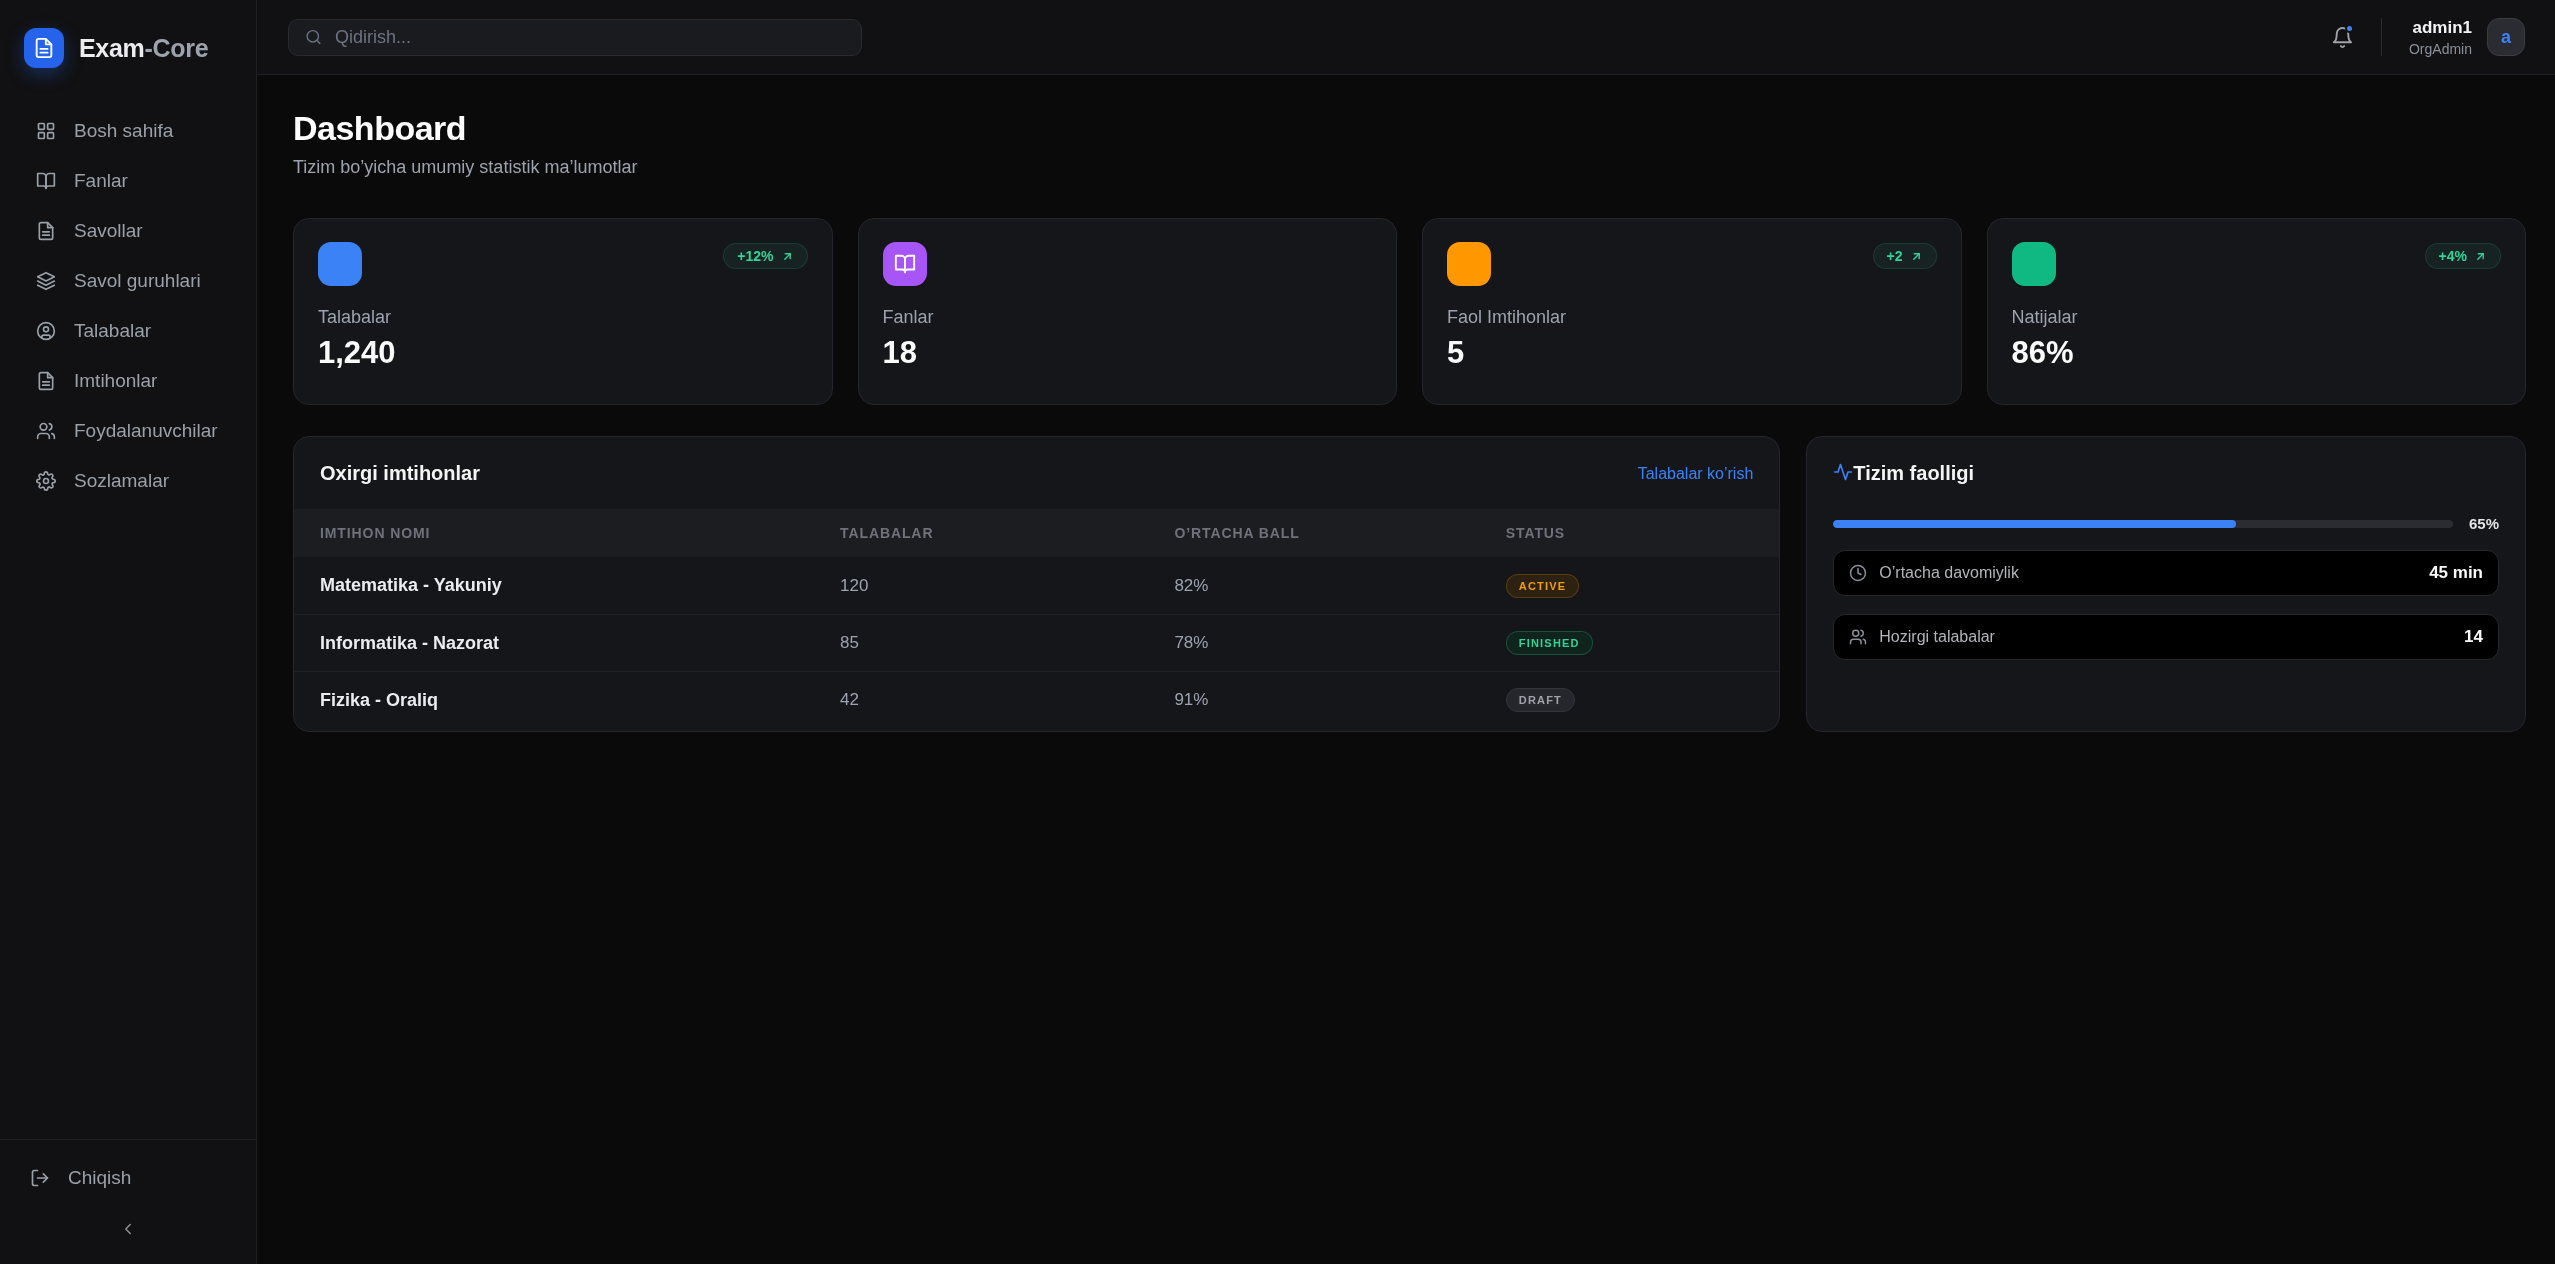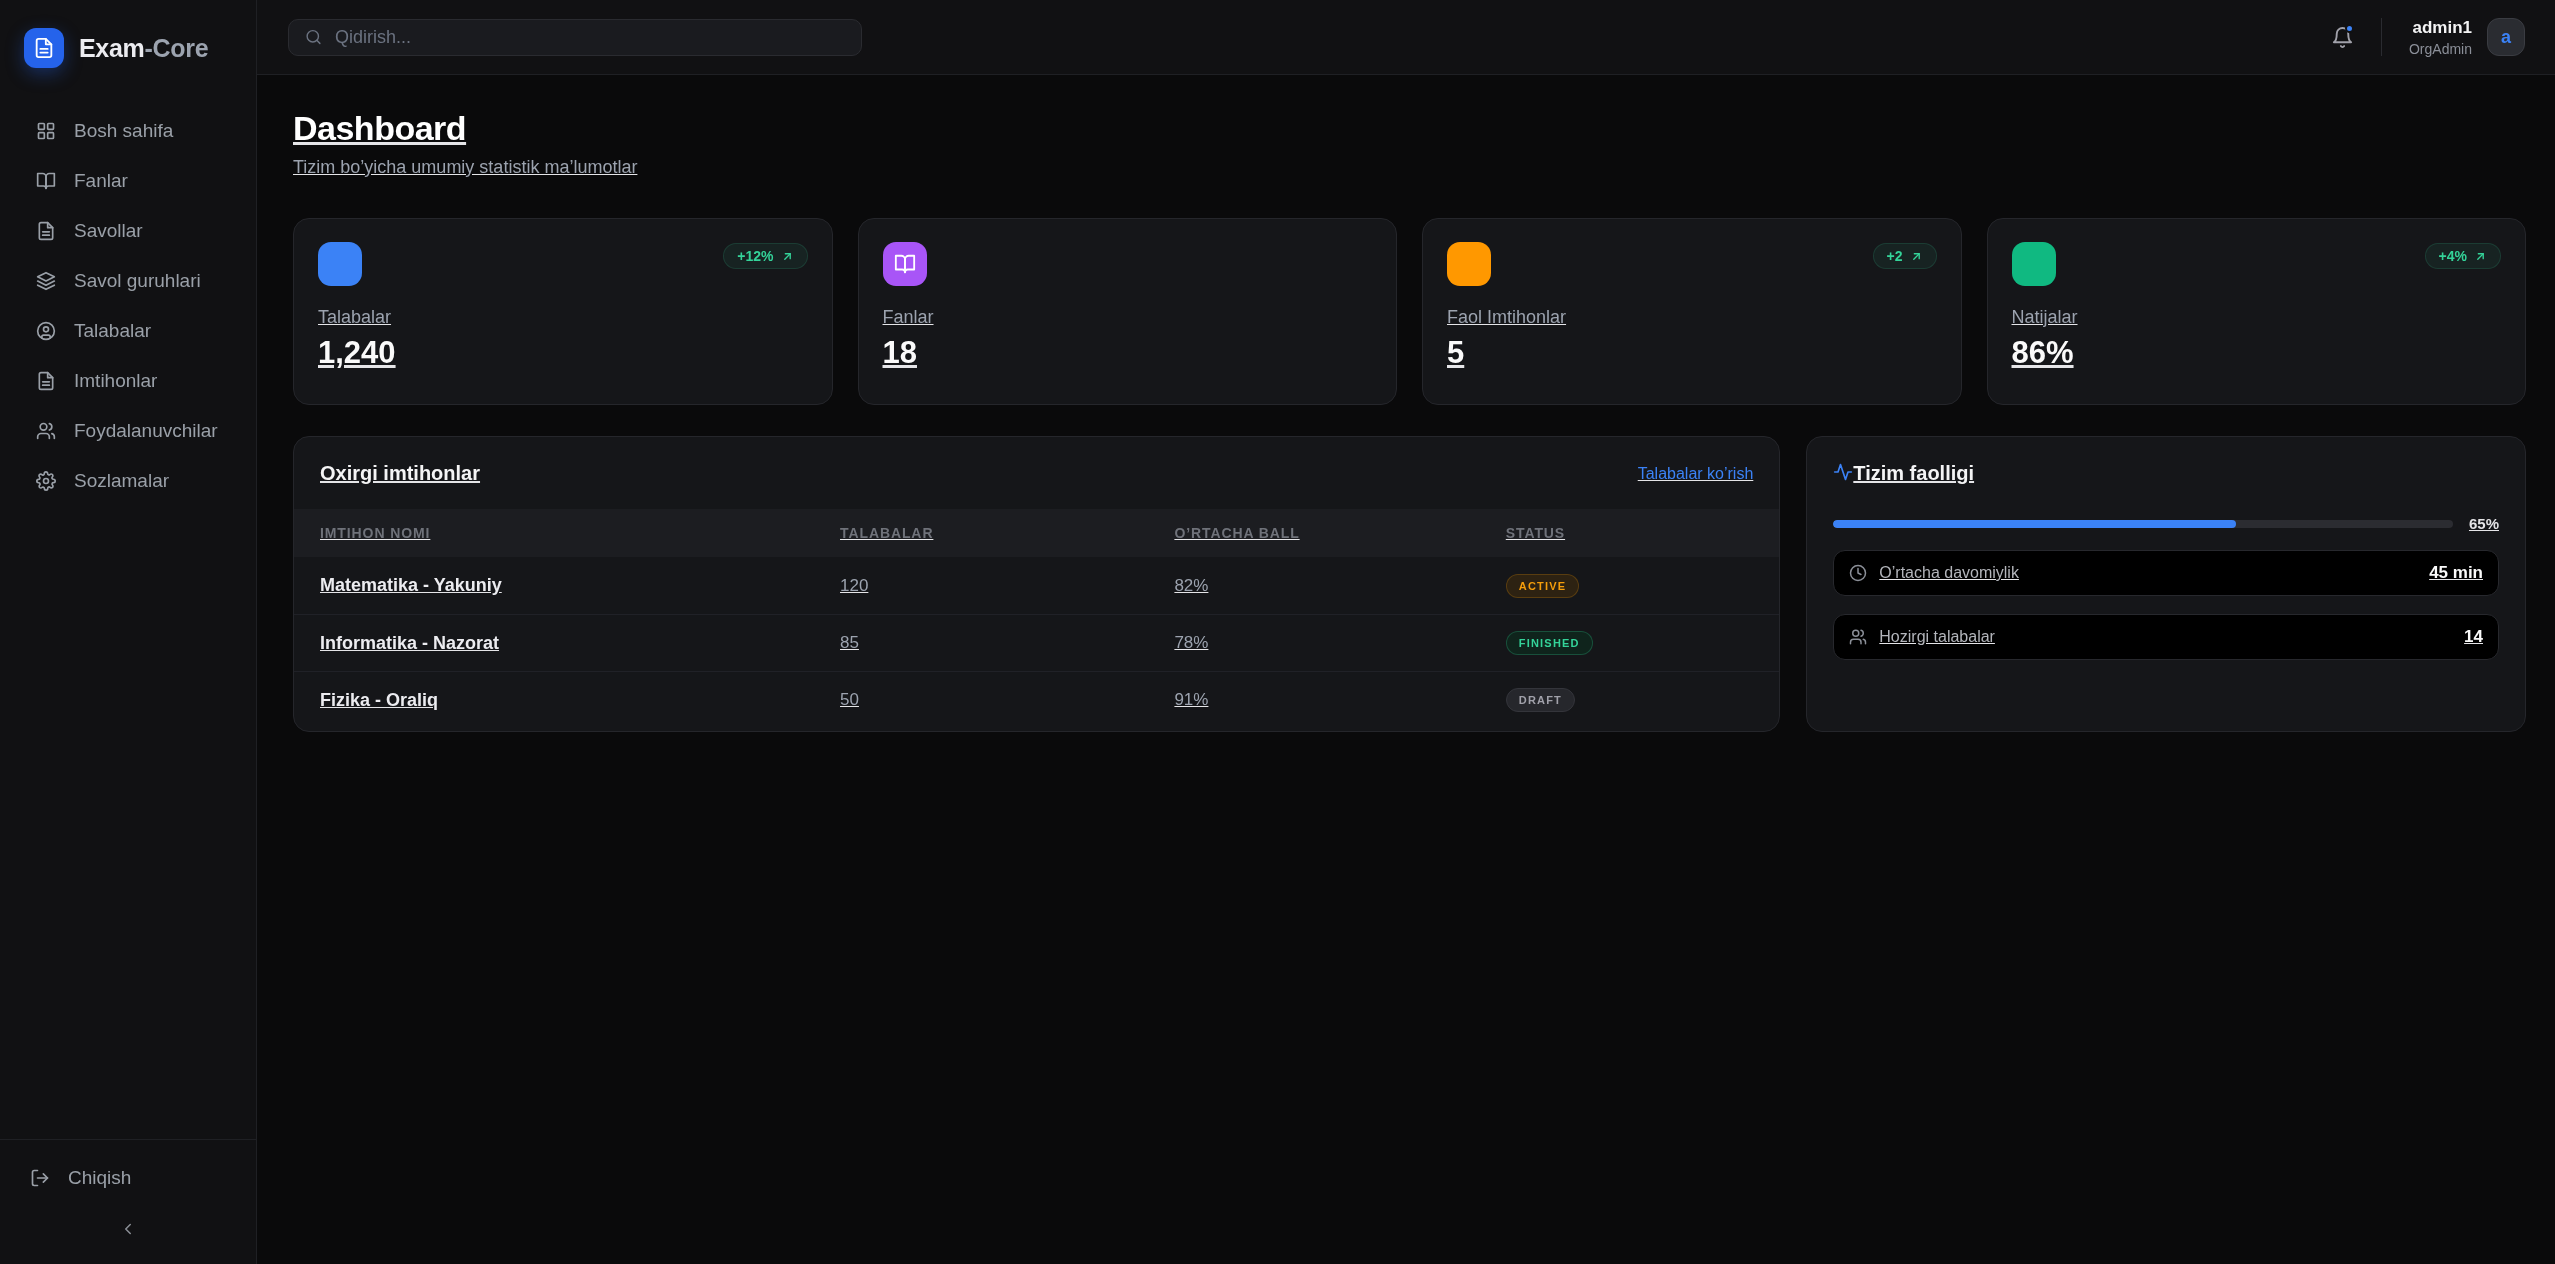--- a/index.html
+++ b/index.html
@@ -70,21 +70,21 @@
   .user-text { text-align:right; margin-right:15px; }
   .user-name { font-size:17px; font-weight:700; color:#f4f4f5; }
   .user-role { font-size:14px; color:#8b8f98; margin-top:3px; }
   .avatar {
     width:38px; height:38px; border-radius:12px;
     background:#2a2c31; border:1px solid #3a3c42;
     display:grid; place-items:center;
     color:#3b82f6; font-weight:700; font-size:18px; cursor:pointer;
   }
 
-  .content { padding:34px 29px 0 36px;text-decoration:underline; }
+  .content { padding:34px 29px 0 36px; }
   .page-title { font-size:34px; font-weight:800; color:#ffffff; letter-spacing:-0.5px; }
   .page-subtitle { font-size:18px; color:#9ca3af; margin-top:9px; }
 
   
   .stats { display:grid; grid-template-columns:repeat(4,1fr); gap:25px; margin-top:40px; }
   .stat-card {
     background:#151619; border:1px solid #25262b; border-radius:16px;
     height:187px; padding:23px 24px; position:relative;
   }
   .stat-icon { width:44px; height:44px; border-radius:13px; display:grid; place-items:center; color:#fff; }
@@ -354,21 +354,21 @@
             <div><span class="status-pill status-active">ACTIVE</span></div>
           </div>
           <div class="trow">
             <div class="td-name">Informatika - Nazorat</div>
             <div class="td">85</div>
             <div class="td">78%</div>
             <div><span class="status-pill status-finished">FINISHED</span></div>
           </div>
           <div class="trow">
             <div class="td-name">Fizika - Oraliq</div>
-            <div class="td">50</div>
+            <div class="td">42</div>
             <div class="td">91%</div>
             <div><span class="status-pill status-draft">DRAFT</span></div>
           </div>
         </section>
 
         <section class="panel activity-panel">
           <div class="activity-header">
             <svg width="20" height="20" viewBox="0 0 24 24" fill="none" stroke="currentColor" stroke-width="2" stroke-linecap="round" stroke-linejoin="round">
                 <polyline points="22 12 18 12 15 21 9 3 6 12 2 12"></polyline>
               </svg>

